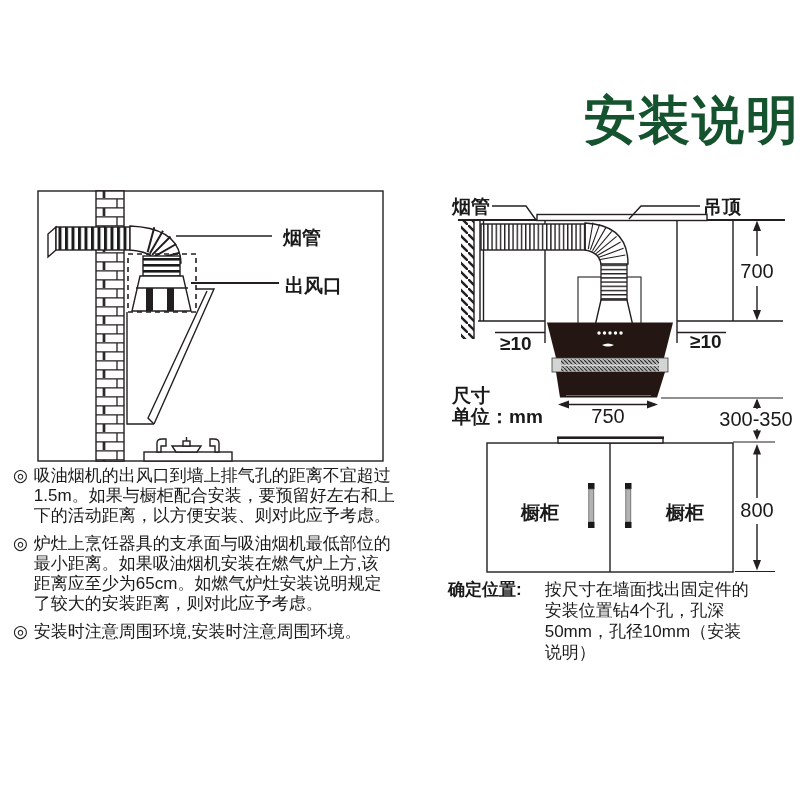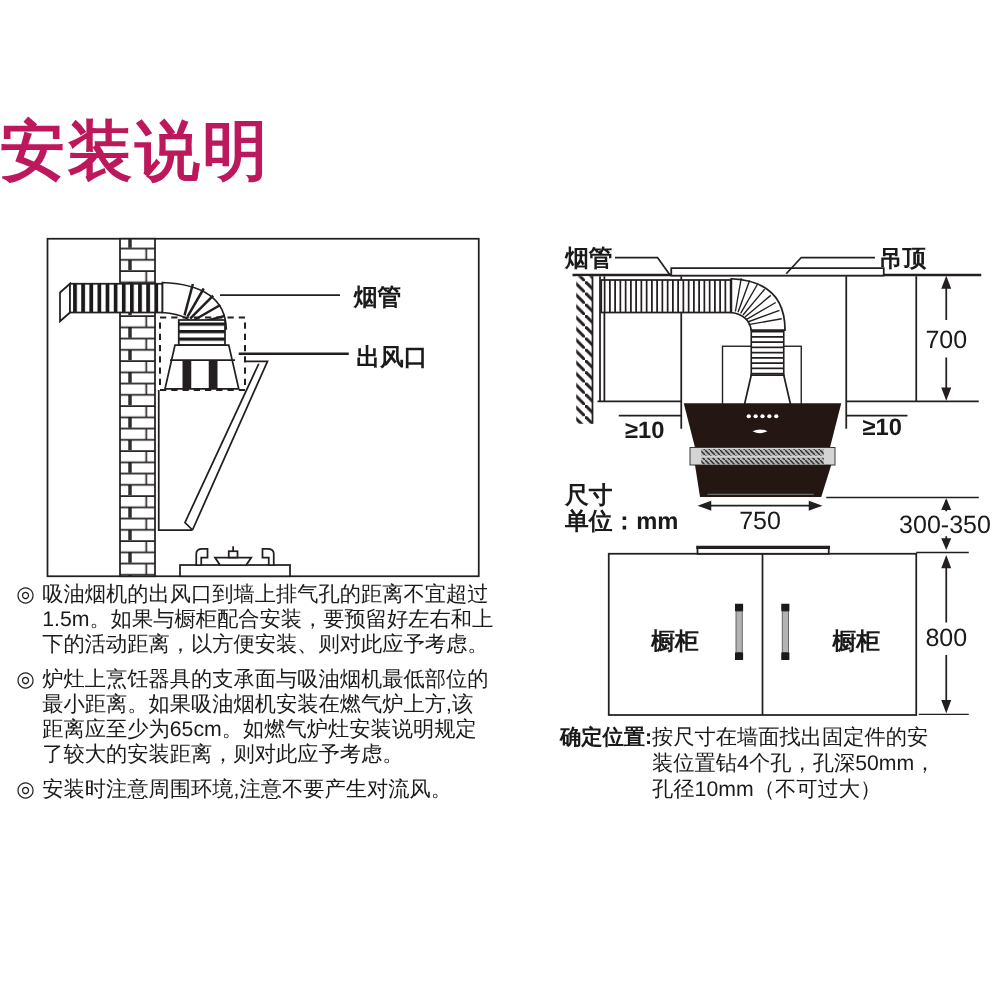--- a/index.html
+++ b/index.html
@@ -1,33 +1,33 @@
 <!DOCTYPE html>
 <html><head>
 <meta charset="utf-8">
 <style>
   html,body{margin:0;padding:0;background:#fff;}
   #page{position:relative;width:800px;height:800px;background:#fff;overflow:hidden;
         font-family:"Liberation Sans","DejaVu Sans",sans-serif;color:#1a1a1a;}
-  #title{position:absolute;left:0;top:86px;width:800px;text-align:left;
-         font-size:52px;font-weight:bold;letter-spacing:2px;color:#be185d;}
+  #title{position:absolute;left:0;top:86px;width:800px;text-align:right;
+         font-size:52px;font-weight:bold;letter-spacing:2px;color:#14532d;}
   svg{position:absolute;}
   .ln{stroke:#231f20;fill:none;stroke-width:1.4;}
   .ln2{stroke:#231f20;fill:none;stroke-width:2;}
   .thin{stroke:#231f20;fill:none;stroke-width:1.1;}
   .wfill{fill:#ffffff;stroke:#231f20;stroke-width:1.4;}
   .fl{fill:#231f20;stroke:none;}
   .dash{stroke:#231f20;fill:none;stroke-width:1.6;stroke-dasharray:5 4;}
   .lbl{font-family:"Liberation Sans","DejaVu Sans",sans-serif;font-size:19px;font-weight:bold;fill:#1a1a1a;}
   .dim{font-family:"Liberation Sans","DejaVu Sans",sans-serif;font-size:20px;fill:#1a1a1a;}
   #notes{position:absolute;left:13px;top:466px;width:382px;font-size:17px;line-height:20px;}
   .note{display:flex;gap:6px;margin-bottom:8px;}
   .bullet{flex:0 0 auto;}
   #pos-note{position:absolute;left:448px;top:579px;width:310px;font-size:17px;line-height:21px;display:flex;}
-  #pos-note .pl{font-weight:bold;flex:0 0 auto;margin-right:0;}
+  #pos-note .pl{font-weight:bold;flex:0 0 auto;margin-right:23px;}
 </style>
 </head>
 <body>
 
 <div id="page">
 
   <div id="title">安装说明</div>
 
   <svg style="left:30px;top:185px;" width="370" height="285" viewBox="30 185 370 285">
     <defs>
@@ -212,22 +212,22 @@
     <div class="note">
       <span class="bullet">◎</span>
       <span>吸油烟机的出风口到墙上排气孔的距离不宜超过1.5m。如果与橱柜配合安装，要预留好左右和上下的活动距离，以方便安装、则对此应予考虑。</span>
     </div>
     <div class="note">
       <span class="bullet">◎</span>
       <span>炉灶上烹饪器具的支承面与吸油烟机最低部位的最小距离。如果吸油烟机安装在燃气炉上方,该距离应至少为65cm。如燃气炉灶安装说明规定了较大的安装距离，则对此应予考虑。</span>
     </div>
     <div class="note">
       <span class="bullet">◎</span>
-      <span>安装时注意周围环境,注意不要产生对流风。</span>
+      <span>安装时注意周围环境,安装时注意周围环境。</span>
     </div>
   </div>
 
   <div id="pos-note">
     <span class="pl">确定位置:</span>
-    <span>按尺寸在墙面找出固定件的安装位置钻4个孔，孔深50mm，孔径10mm（不可过大）</span>
+    <span>按尺寸在墙面找出固定件的安装位置钻4个孔，孔深50mm，孔径10mm（安装说明）</span>
   </div>
 
 </div>
 
 </body></html>

